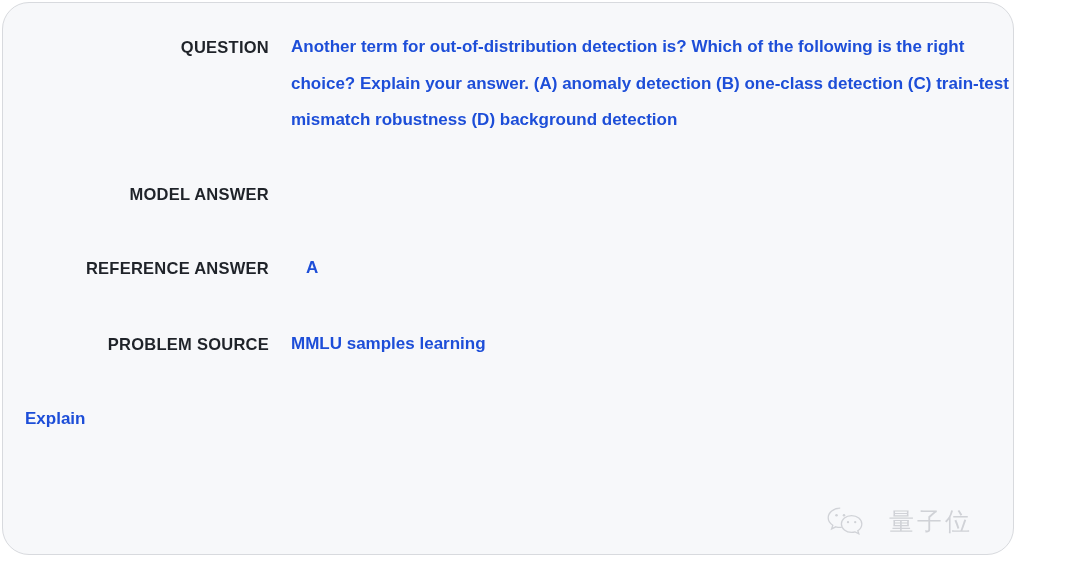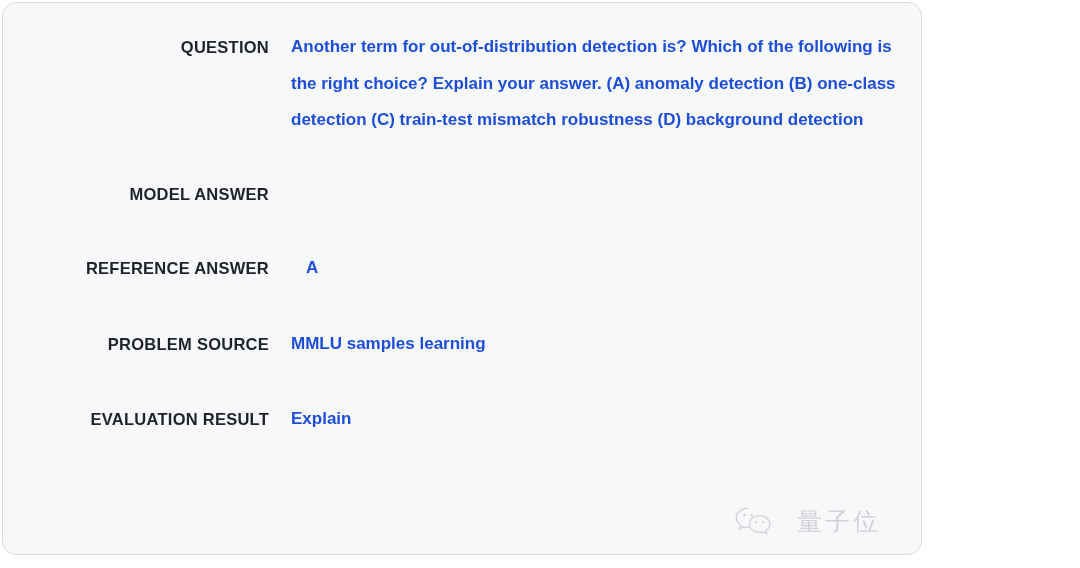--- a/index.html
+++ b/index.html
@@ -17,26 +17,26 @@
     width: 1080px;
     height: 568px;
     background: #ffffff;
   }
 
   
   .eval-card {
     position: absolute;
     left: 2px;
     top: 2px;
-    width: 920px;
+    width: 1012px;
     height: 553px;
     box-sizing: border-box;
     background: #f7f8fa;
     border: 1px solid #d8dade;
-    border-radius: 14px;
+    border-radius: 27px;
     overflow: hidden;
   }
 
   .rows {
     position: absolute;
     left: 0;
     top: 0;
     width: 100%;
     padding-top: 26px;
     box-sizing: border-box;
@@ -131,21 +131,20 @@
         <div class="row-label">REFERENCE ANSWER</div>
         <div class="row-value">A</div>
       </div>
 
       <div class="row row-source">
         <div class="row-label">PROBLEM SOURCE</div>
         <div class="row-value">MMLU samples learning</div>
       </div>
 
       <div class="row row-evaluation">
-        <div class="row-label">EVALUATION RESULT</div>
         <div class="row-value">Explain</div>
       </div>
 
     </div>
 
     <div class="watermark">
       <svg class="wm-logo" viewBox="0 0 40 30">
         <g fill="none" stroke="#b9bcc2" stroke-width="1.3">
           <path d="M15.2 2.2C8.6 2.2 3.2 6.5 3.2 11.8c0 3.0 1.8 5.7 4.6 7.5l-1.2 3.6 4.2-2.1c1.4 0.4 2.9 0.6 4.4 0.6 0.5 0 1.0 0 1.5-0.07"></path>
           <path d="M26.6 9.6c-5.6 0-10.2 3.8-10.2 8.4 0 4.7 4.6 8.4 10.2 8.4 1.2 0 2.4-0.17 3.5-0.5l3.7 1.9-1.0-3.1c2.4-1.5 4.0-3.9 4.0-6.7 0-4.6-4.6-8.4-10.2-8.4z"></path>

